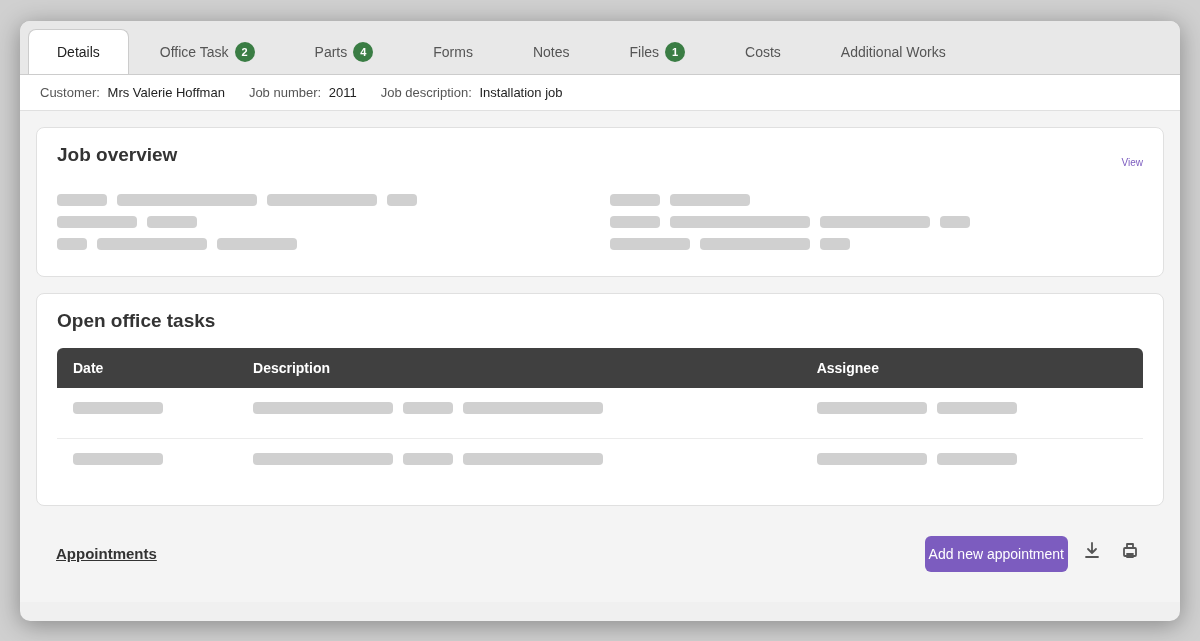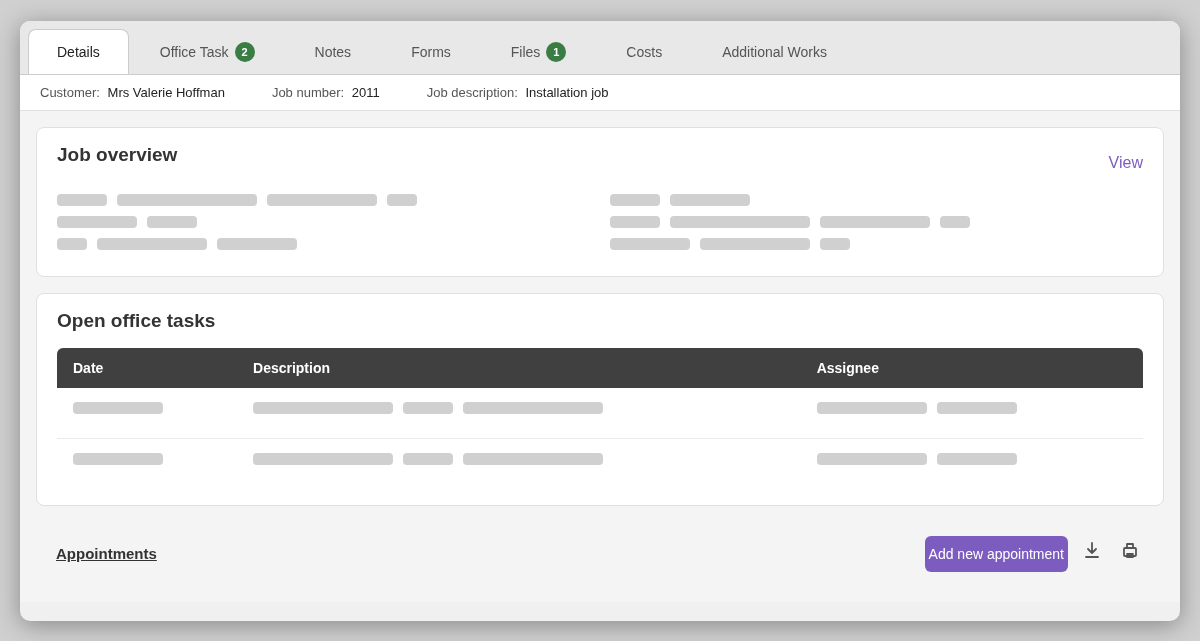--- a/index.html
+++ b/index.html
@@ -65,21 +65,21 @@
     .content {
       background: #fff;
       padding: 0;
     }
     
     .info-bar {
       background: #fff;
       padding: 10px 20px;
       border-bottom: 1px solid #e0e0e0;
       display: flex;
-      gap: 47px;
+      gap: 24px;
       font-size: 13px;
       color: #333;
     }
     .info-bar .label {
       color: #555;
       margin-right: 4px;
     }
     .info-bar .value {
       color: #222;
       font-weight: 500;
@@ -105,21 +105,21 @@
       margin-bottom: 16px;
     }
     .card-header-row {
       display: flex;
       justify-content: space-between;
       align-items: center;
       margin-bottom: 12px;
     }
     .view-link {
       color: #7c5cbf;
-      font-size: 16px;
+      font-size: 10px;
       cursor: pointer;
       text-decoration: none;
     }
     
     .skeleton-row {
       display: flex;
       gap: 10px;
       margin-bottom: 10px;
       align-items: center;
     }
@@ -214,24 +214,28 @@
 
   <div class="tabs">
     <div class="tab active">
       <span>Details</span>
     </div>
     <div class="tab">
       <span>Office Task</span>
       <span class="badge">2</span>
     </div>
     <div class="tab">
+      <span>Parts</span>
+      <span class="badge">4</span>
+    </div>
+    <div class="tab">
+      <span>Forms</span>
+    </div>
+    <div class="tab">
       <span>Notes</span>
-    </div>
-    <div class="tab">
-      <span>Forms</span>
     </div>
     <div class="tab">
       <span>Files</span>
       <span class="badge">1</span>
     </div>
     <div class="tab">
       <span>Costs</span>
     </div>
     <div class="tab">
       <span>Additional Works</span>

